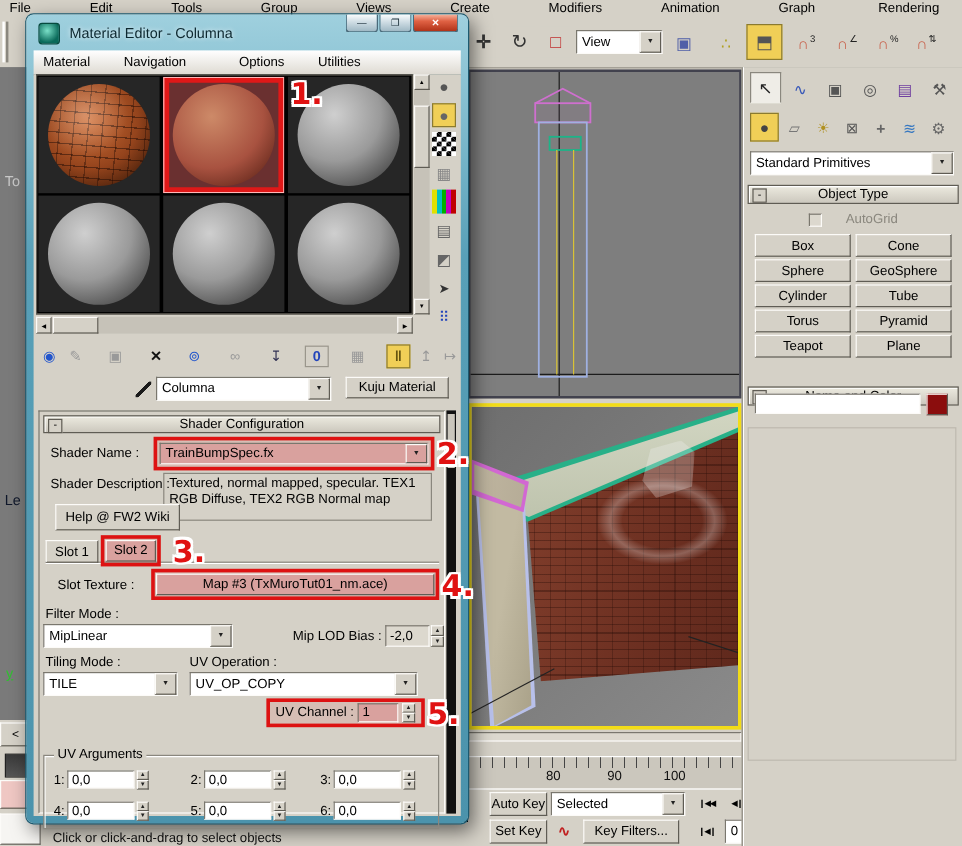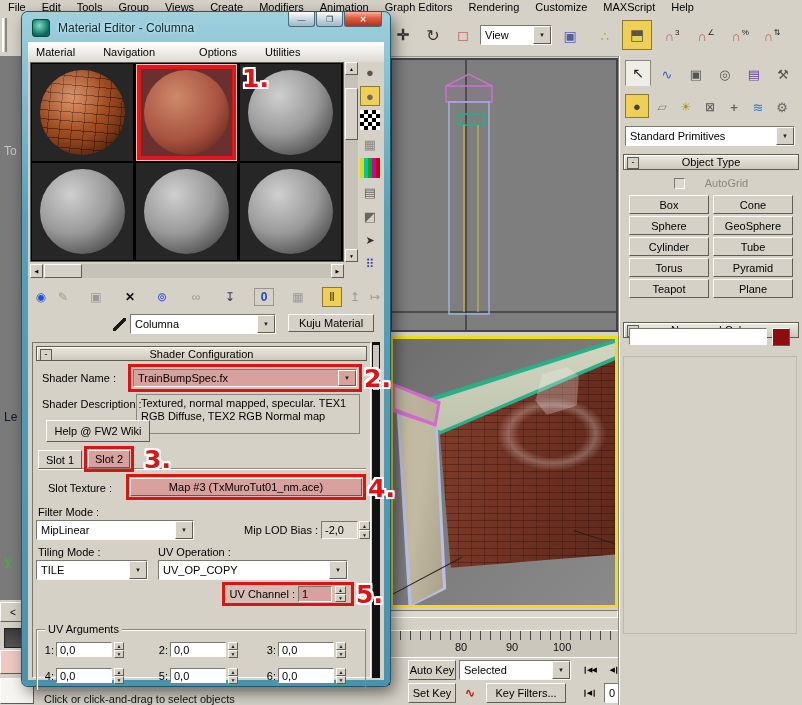--- a/index.html
+++ b/index.html
@@ -60,21 +60,21 @@
       background:linear-gradient(#fbfdfe,#cfdde4 45%,#9fb8c4);border:1px solid #4a6a7a;border-top:none;
       border-radius:0 0 3px 3px;box-sizing:border-box;}
   .winbtn.close{background:linear-gradient(#f6b49e,#e06244 40%,#b03218);color:#fff;font-weight:bold;}
   .poly{position:absolute;left:0;top:0;width:100%;height:100%;}
 </style>
 </head>
 <body>
 
 <div id="screen">
 
-  <div class="abs" style="left:0;top:0;width:802px;height:14px;display:flex;background:#d5d1c7;line-height:13px;">
+  <div class="abs" style="left:0;top:0;width:802px;height:14px;display:flex;background:#d5d1c7;line-height:13px;gap:33px;">
     <span class="menuitem">File</span>
     <span class="menuitem">Edit</span>
     <span class="menuitem">Tools</span>
     <span class="menuitem">Group</span>
     <span class="menuitem">Views</span>
     <span class="menuitem">Create</span>
     <span class="menuitem">Modifiers</span>
     <span class="menuitem">Animation</span>
     <span class="menuitem">Graph Editors</span>
     <span class="menuitem">Rendering</span>

